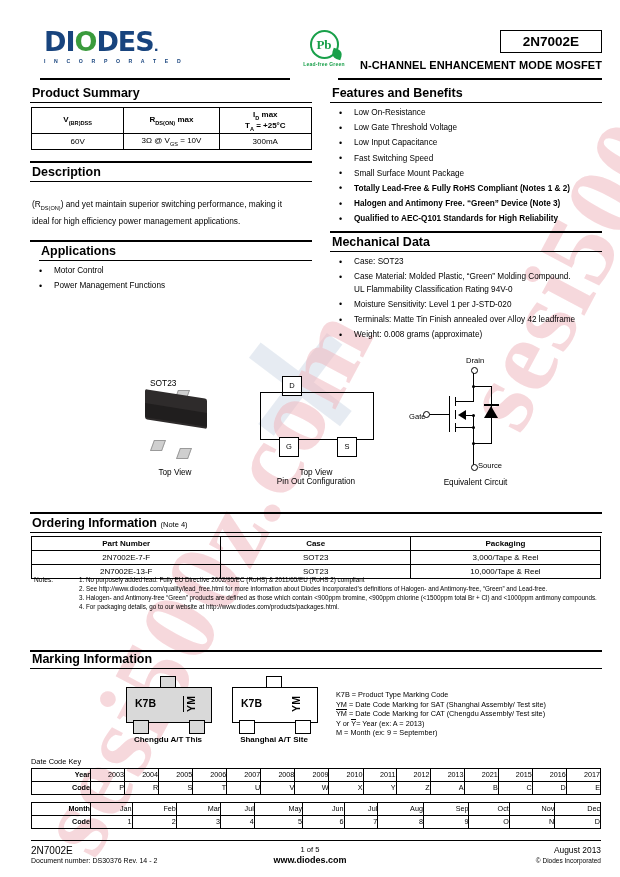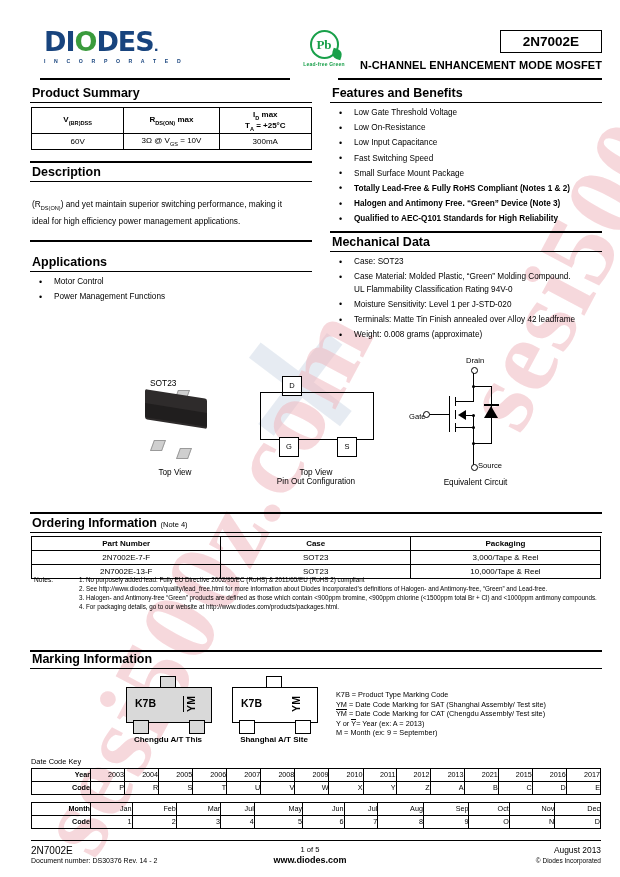--- a/index.html
+++ b/index.html
@@ -145,32 +145,32 @@
     <h2 class="sec sec-line-bot" style="padding-top:2px;">Description</h2>
     <p class="body">
       <br>
       <span>(R</span><sub>DS(ON)</sub><span>) and yet maintain superior switching performance, making it</span><br>
       <span>ideal for high efficiency power management applications.</span>
     </p>
   </div>
 
   <div class="sec-wrap" style="left:30px;top:240px;width:282px;">
     <div class="sec-line-top" style="height:0;"></div>
-    <h2 class="sec sec-line-bot" style="padding-top:13px;">Applications</h2>
+    <h2 class="sec sec-line-bot" style="padding-top:2px;margin-left:9px;">Applications</h2>
     <ul class="bul" style="padding-top:4px;">
       <li>Motor Control</li>
       <li>Power Management Functions</li>
     </ul>
   </div>
 
   <div class="sec-wrap" style="left:330px;top:86px;width:272px;">
     <h2 class="sec sec-line-bot">Features and Benefits</h2>
     <ul class="bul" style="padding-top:4px;">
+      <li>Low On-Resistance</li>
       <li>Low Gate Threshold Voltage</li>
-      <li>Low On-Resistance</li>
       <li>Low Input Capacitance</li>
       <li>Fast Switching Speed</li>
       <li>Small Surface Mount Package</li>
       <li class="b">Totally Lead-Free &amp; Fully RoHS Compliant (Notes 1 &amp; 2)</li>
       <li class="b">Halogen and Antimony Free. “Green” Device (Note 3)</li>
       <li class="b">Qualified to AEC-Q101 Standards for High Reliability</li>
     </ul>
   </div>
 
   <div class="sec-wrap" style="left:330px;top:231px;width:272px;">

